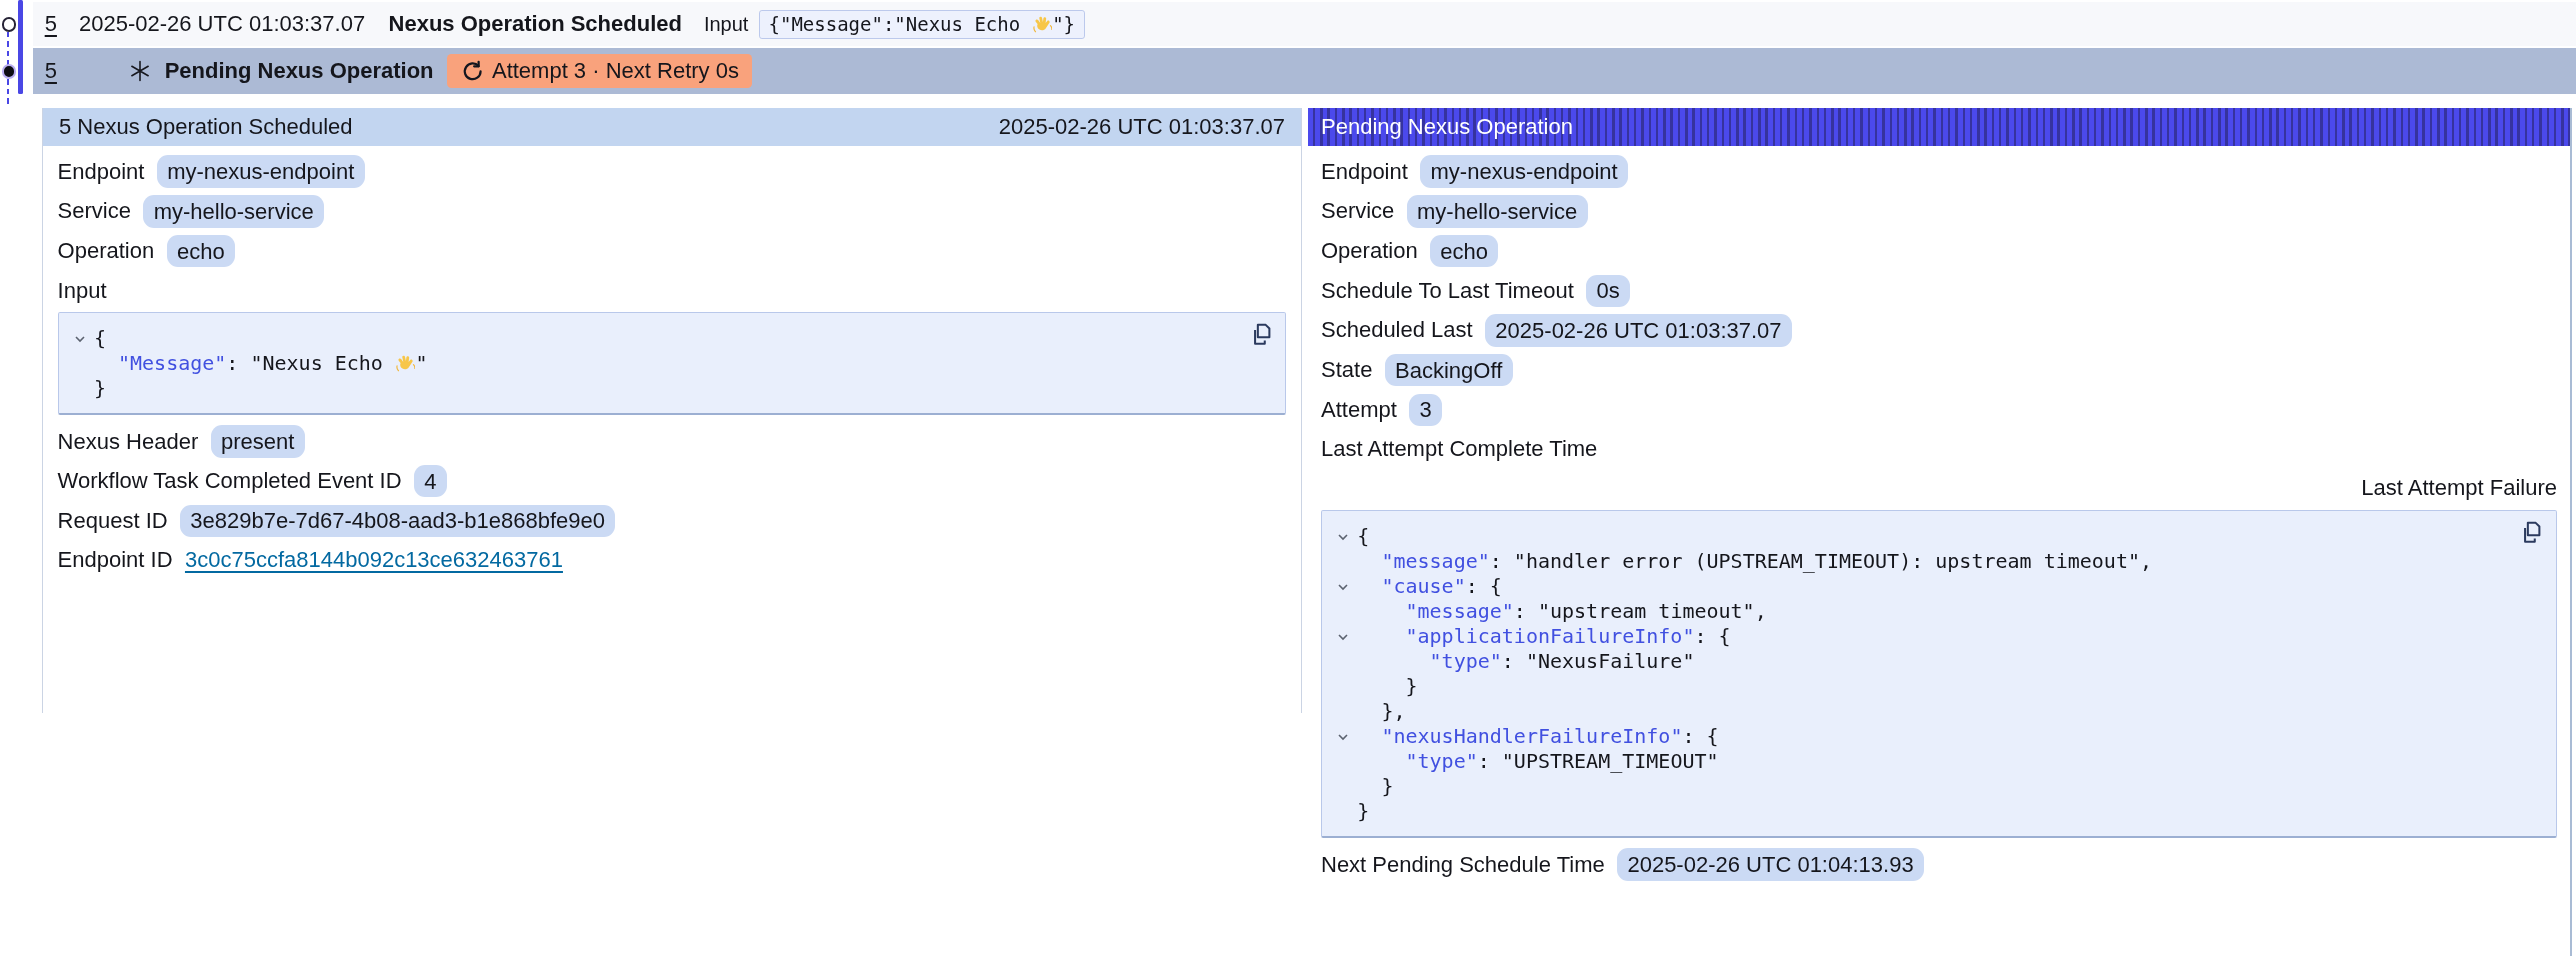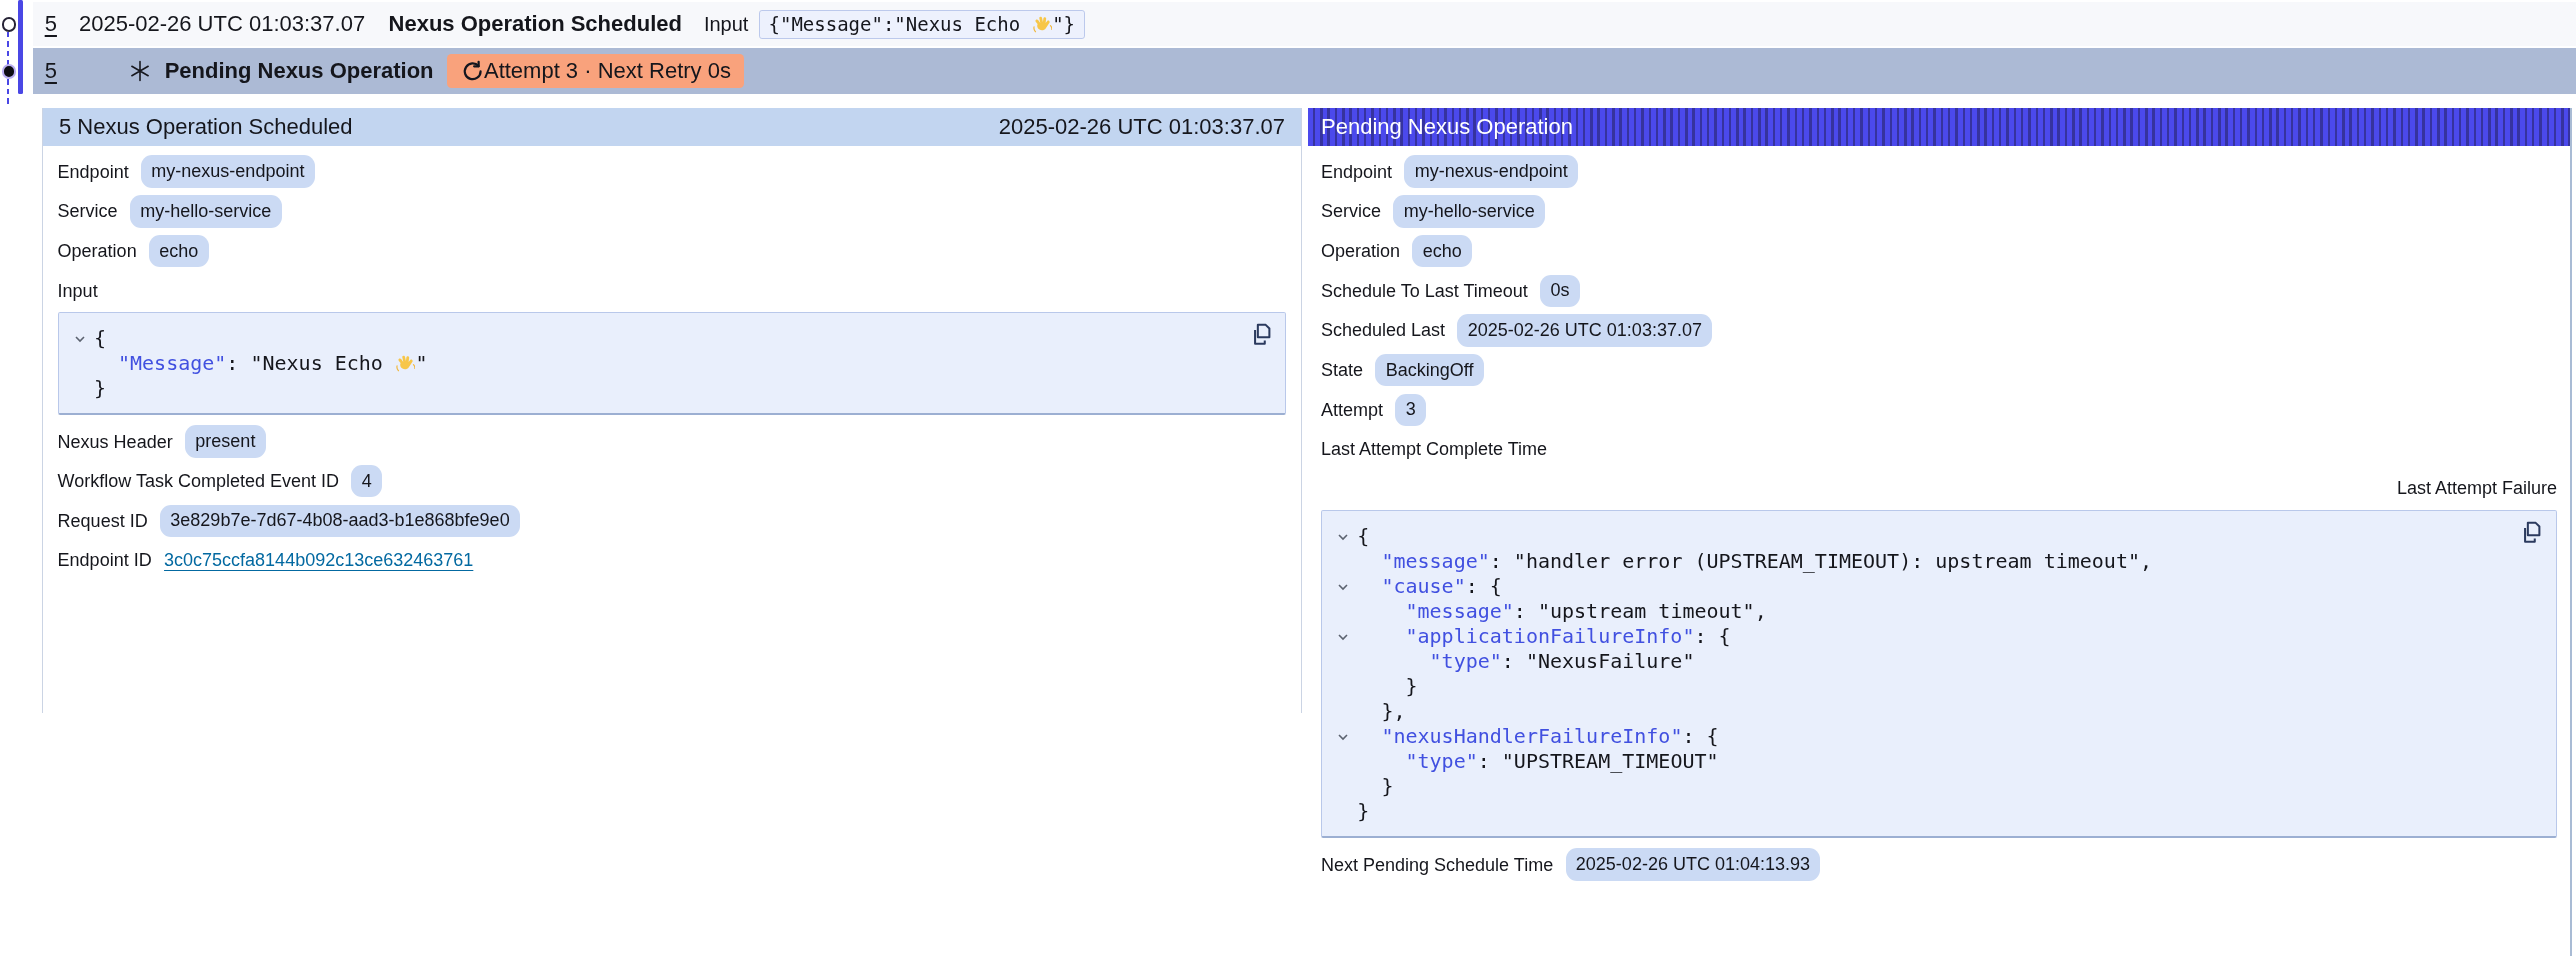--- a/index.html
+++ b/index.html
@@ -19,34 +19,34 @@
   .row1{top:2.2px;height:44px;background:#f7f8fb;}
   .row2{top:48px;height:46px;background:#acbad5;}
   .evt-id{font-weight:500;text-decoration:underline;text-underline-offset:3.7px;color:#15161c;margin-left:11.7px;cursor:pointer;}
   .evt-time{margin-left:22px;}
   .evt-title{margin-left:23.4px;font-weight:700;}
   .evt-input-label{margin-left:22px;font-size:20px;}
   .evt-chip{margin-left:10.3px;font-family:"DejaVu Sans Mono",monospace;font-size:19px;background:#edf1fd;
             border:1.5px solid #bcc9ec;border-radius:2.9px;padding:2.2px 8.8px;color:#15161c;white-space:pre;}
   .asterisk-icon{margin-left:70px;display:flex;align-items:center;}
   .evt-title2{margin-left:11.7px;font-weight:700;}
-  .attempt-badge{margin-left:13px;display:flex;align-items:center;gap:1px;background:#f9a27c;
+  .attempt-badge{margin-left:13px;display:flex;align-items:center;gap:9px;background:#f9a27c;
                  border-radius:4.4px;padding:4.4px 13px;height:34px;box-sizing:border-box;font-size:22px;}
 
   
   .panel{position:absolute;top:108px;background:#fff;box-sizing:border-box;}
   .panel-left{left:42px;width:1260px;height:605px;border-left:1.5px solid #cbd4e4;border-right:0.7px solid #cbd4e4;}
   .panel-right{left:1308px;width:1264px;height:848px;border-right:2.9px solid #a9bbd4;}
   .ph{height:38px;display:flex;align-items:center;font-size:22px;box-sizing:border-box;}
   .ph-left{background:#c2d5f0;justify-content:space-between;padding:0 16px;}
   .ph-right{background:repeating-linear-gradient(90deg,#4b49ec 0 4.8px,#36339e 4.8px 7.3px);color:#fff;padding:0 13px;}
   .pbody{padding:2.9px 14.6px 0 14.6px;}
   .panel-right .pbody{padding:2.9px 13px 0 13px;}
 
-  .field{display:flex;align-items:center;gap:12.4px;margin:6.6px 0 7.3px 0;font-size:18px;}
+  .field{display:flex;align-items:center;gap:12.4px;margin:6.6px 0 7.3px 0;font-size:22px;}
   .badge{background:#cbdaf4;border-radius:11px;padding:3.7px 10.3px;line-height:25px;white-space:nowrap;}
   .flabel{line-height:32px;}
   .link-underline{text-decoration:underline;text-underline-offset:4.4px;color:#0369a1;cursor:pointer;}
 
   
   .codeblock{position:relative;background:#e9effc;border:1.5px solid #b9c8ea;border-bottom:2.9px solid #9cafd2;
              border-radius:2.2px;padding:13px 44px 11.7px 7.3px;margin:5.9px 0 10.3px 0;
              font-family:"DejaVu Sans Mono",monospace;font-size:20px;line-height:25px;color:#15161c;}
   .code-line{display:flex;}
   .chev{width:28px;flex:none;display:flex;justify-content:center;align-items:center;cursor:pointer;}

